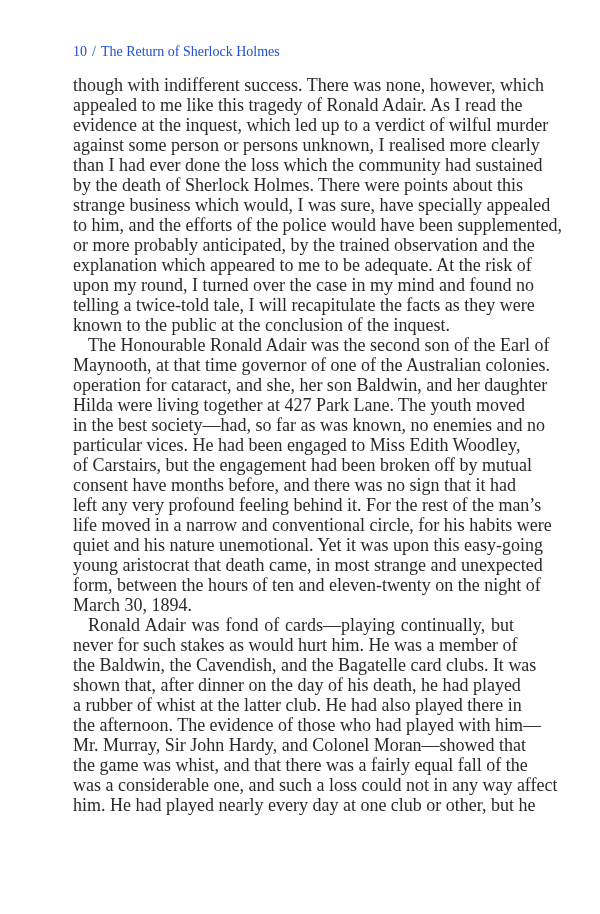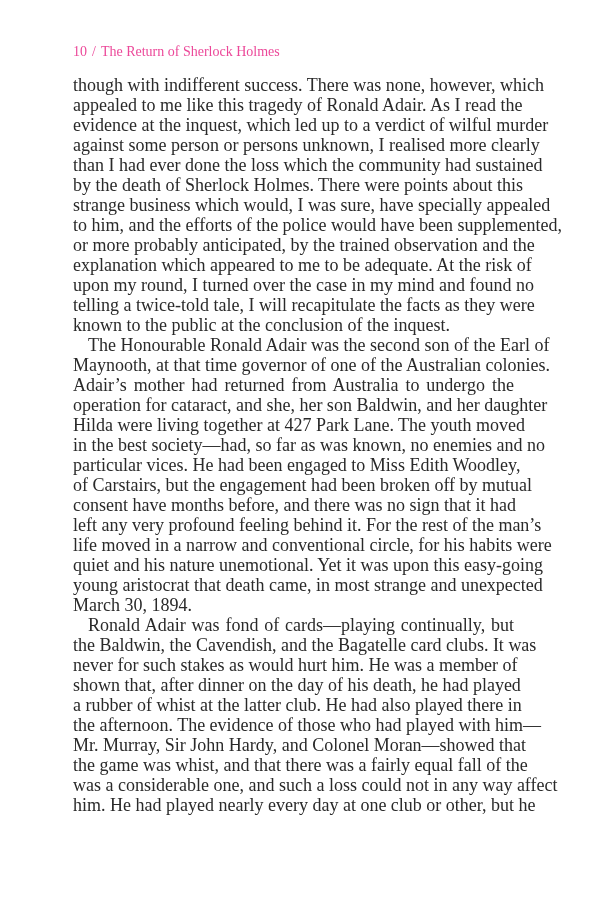--- a/index.html
+++ b/index.html
@@ -21,21 +21,21 @@
       top: 0;
       width: 441px;
     }
     .running-head {
       position: absolute;
       top: 43px;
       left: 0;
       font-size: 14px;
       line-height: 18px;
       white-space: nowrap;
-      color: #ec4899;
+      color: #1d4ed8;
     }
     .running-head .sep {
       padding: 0 5px;
     }
     .body-text {
       position: absolute;
       top: 75px;
       left: 0;
       width: 441px;
     }
@@ -76,37 +76,37 @@
         <span class="line">to him, and the efforts of the police would have been supplemented,</span>
         <span class="line">or more probably anticipated, by the trained observation and the</span>
         <span class="line">explanation which appeared to me to be adequate. At the risk of</span>
         <span class="line">upon my round, I turned over the case in my mind and found no</span>
         <span class="line">telling a twice-told tale, I will recapitulate the facts as they were</span>
         <span class="line last">known to the public at the conclusion of the inquest.</span>
       </div>
       <div>
         <span class="line indent">The Honourable Ronald Adair was the second son of the Earl of</span>
         <span class="line">Maynooth, at that time governor of one of the Australian colonies.</span>
-        <span class="line">Adair’s mother had returned from Australia to undergo the</span>
         <span class="line">operation for cataract, and she, her son Baldwin, and her daughter</span>
         <span class="line">Hilda were living together at 427 Park Lane. The youth moved</span>
         <span class="line">in the best society—had, so far as was known, no enemies and no</span>
         <span class="line">particular vices. He had been engaged to Miss Edith Woodley,</span>
         <span class="line">of Carstairs, but the engagement had been broken off by mutual</span>
         <span class="line">consent have months before, and there was no sign that it had</span>
         <span class="line">left any very profound feeling behind it. For the rest of the man’s</span>
         <span class="line">life moved in a narrow and conventional circle, for his habits were</span>
         <span class="line">quiet and his nature unemotional. Yet it was upon this easy-going</span>
         <span class="line">young aristocrat that death came, in most strange and unexpected</span>
+        <span class="line">form, between the hours of ten and eleven-twenty on the night of</span>
         <span class="line last">March 30, 1894.</span>
       </div>
       <div>
         <span class="line indent">Ronald Adair was fond of cards—playing continually, but</span>
+        <span class="line">never for such stakes as would hurt him. He was a member of</span>
         <span class="line">the Baldwin, the Cavendish, and the Bagatelle card clubs. It was</span>
-        <span class="line">never for such stakes as would hurt him. He was a member of</span>
         <span class="line">shown that, after dinner on the day of his death, he had played</span>
         <span class="line">a rubber of whist at the latter club. He had also played there in</span>
         <span class="line">the afternoon. The evidence of those who had played with him—</span>
         <span class="line">Mr. Murray, Sir John Hardy, and Colonel Moran—showed that</span>
         <span class="line">the game was whist, and that there was a fairly equal fall of the</span>
         <span class="line">was a considerable one, and such a loss could not in any way affect</span>
         <span class="line">him. He had played nearly every day at one club or other, but he</span>
       </div>
     </div>
 </div>

